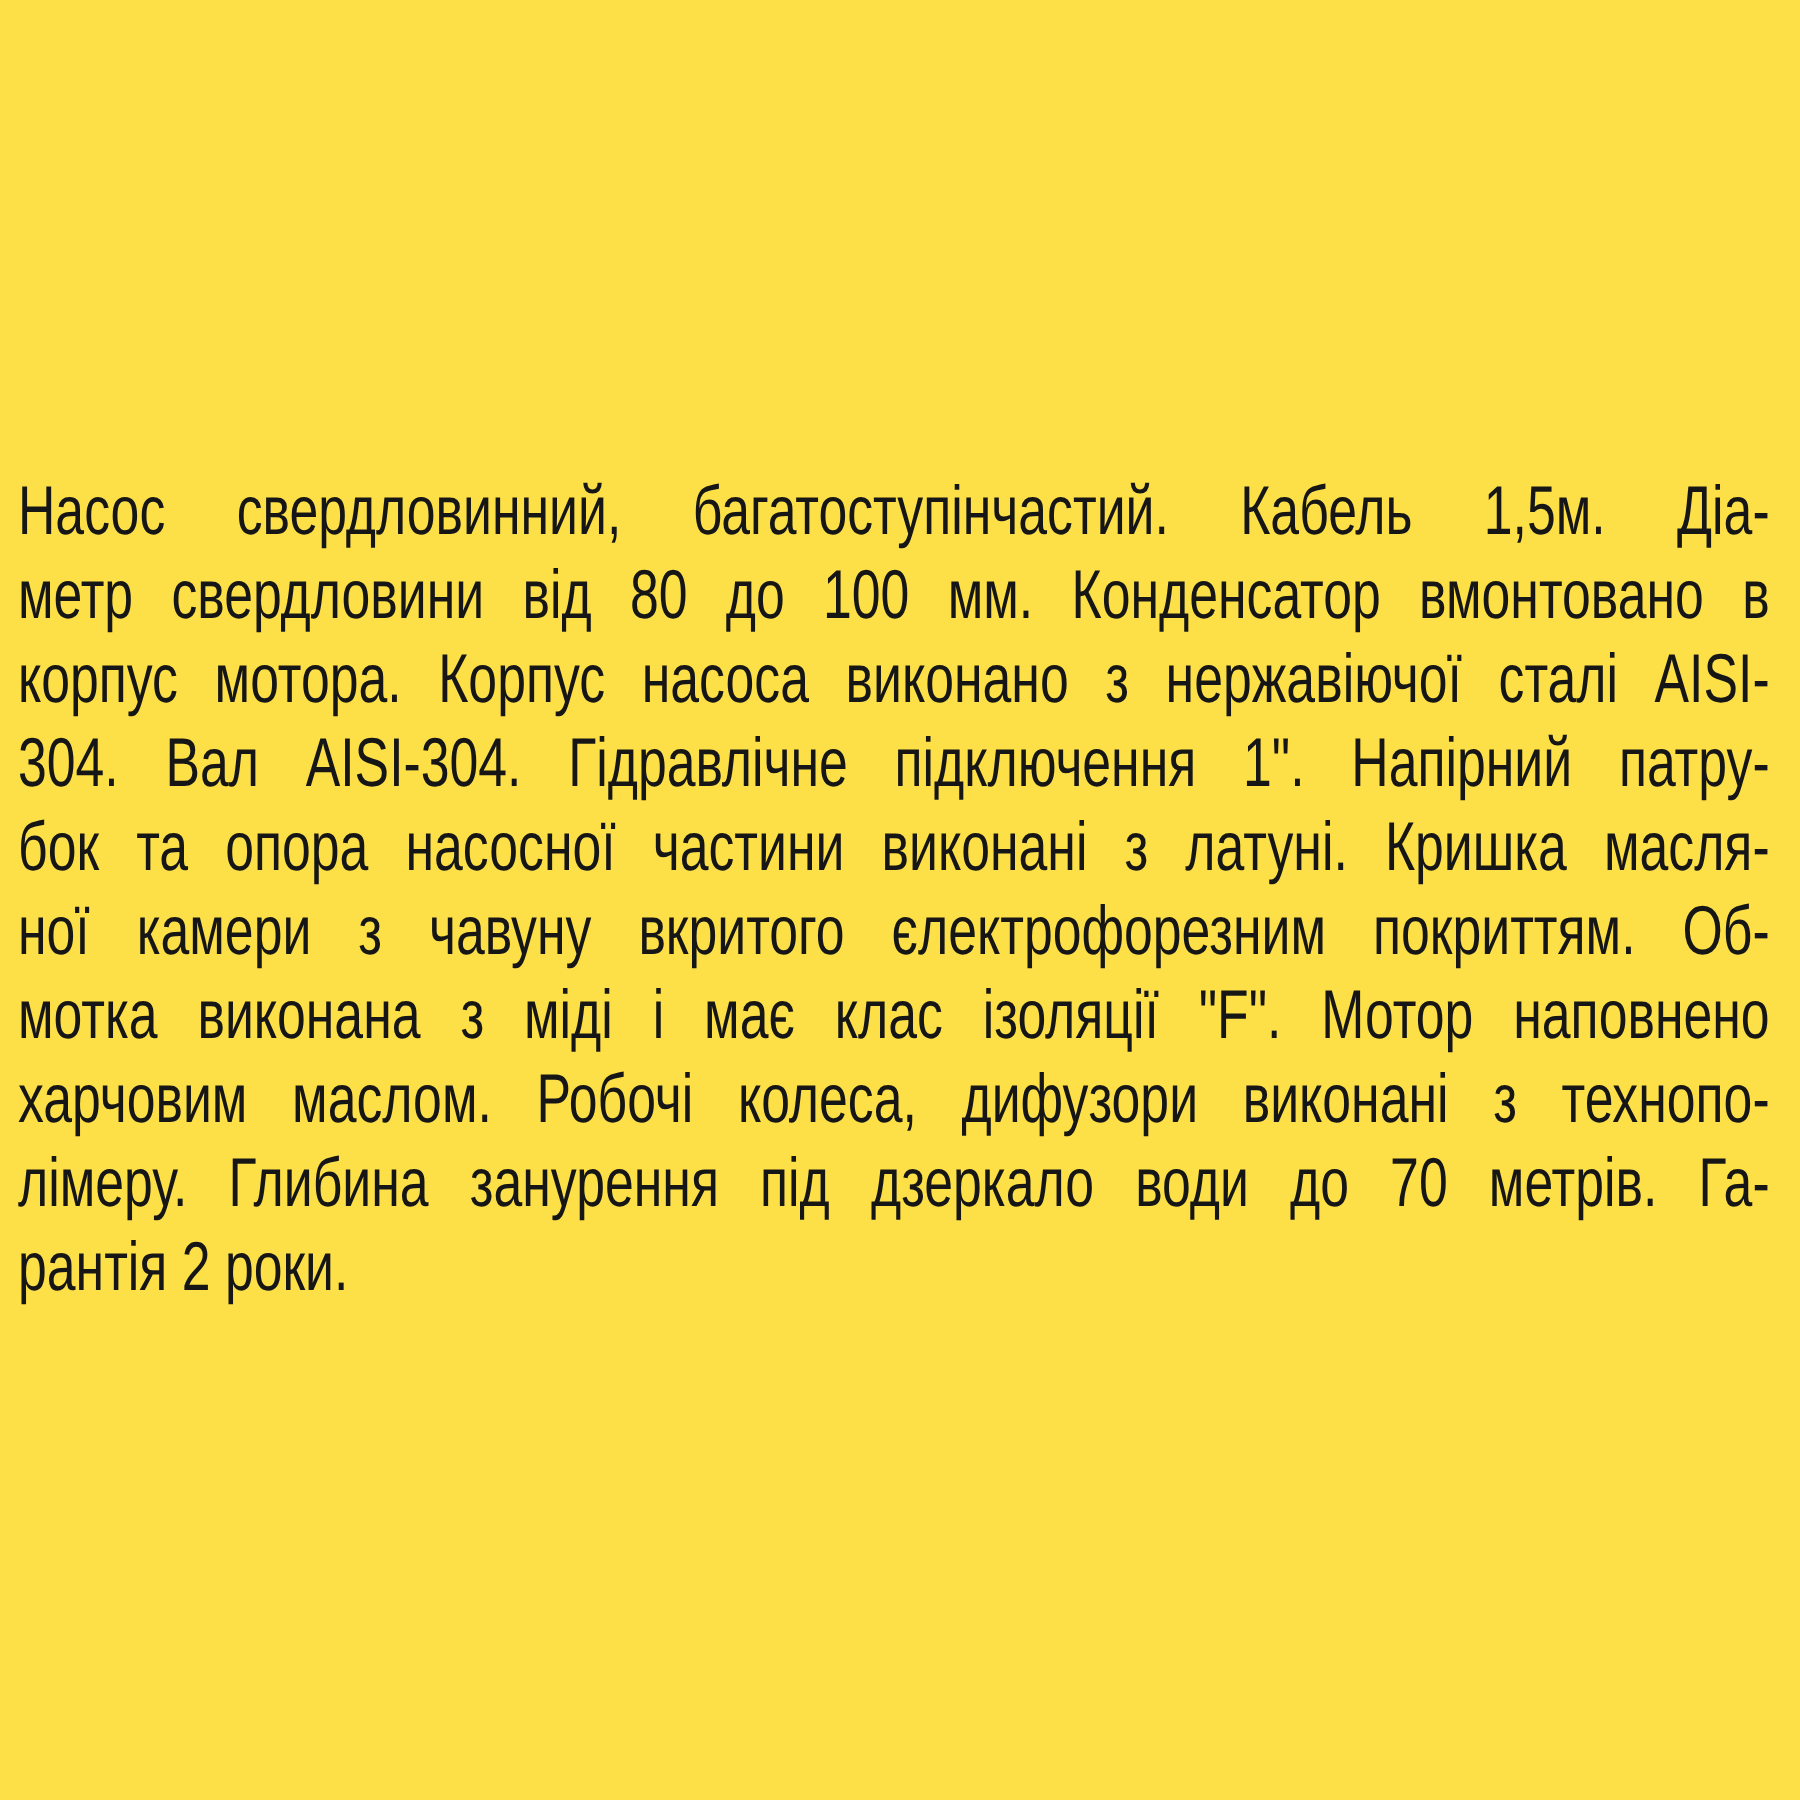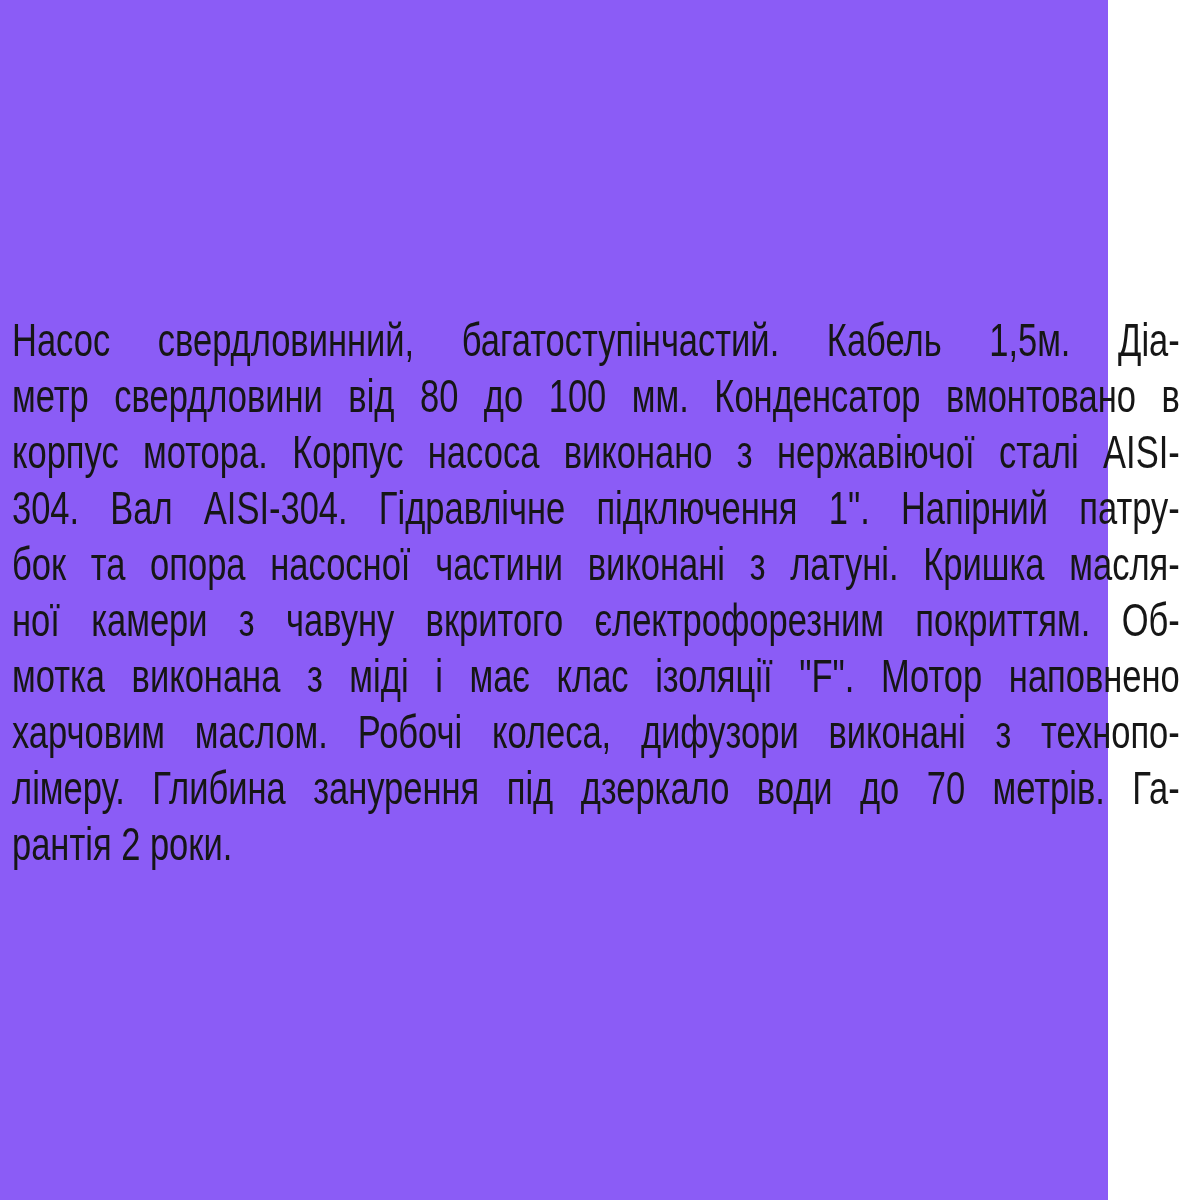--- a/index.html
+++ b/index.html
@@ -5,23 +5,23 @@
   html, body {
     margin: 0;
     padding: 0;
     width: 1200px;
     height: 1200px;
     background: #ffffff;
     overflow: hidden;
   }
   .page {
     position: relative;
-    width: 1108px;
+    width: 1200px;
     height: 1200px;
-    background: #8b5cf6;
+    background: #fde047;
   }
   .text-block {
     position: absolute;
     left: 12px;
     top: 312px;
     width: 1557px;              
     transform: scaleX(0.75);    
     transform-origin: 0 0;
     font-family: "Liberation Sans", "DejaVu Sans", sans-serif;
     font-size: 46px;

